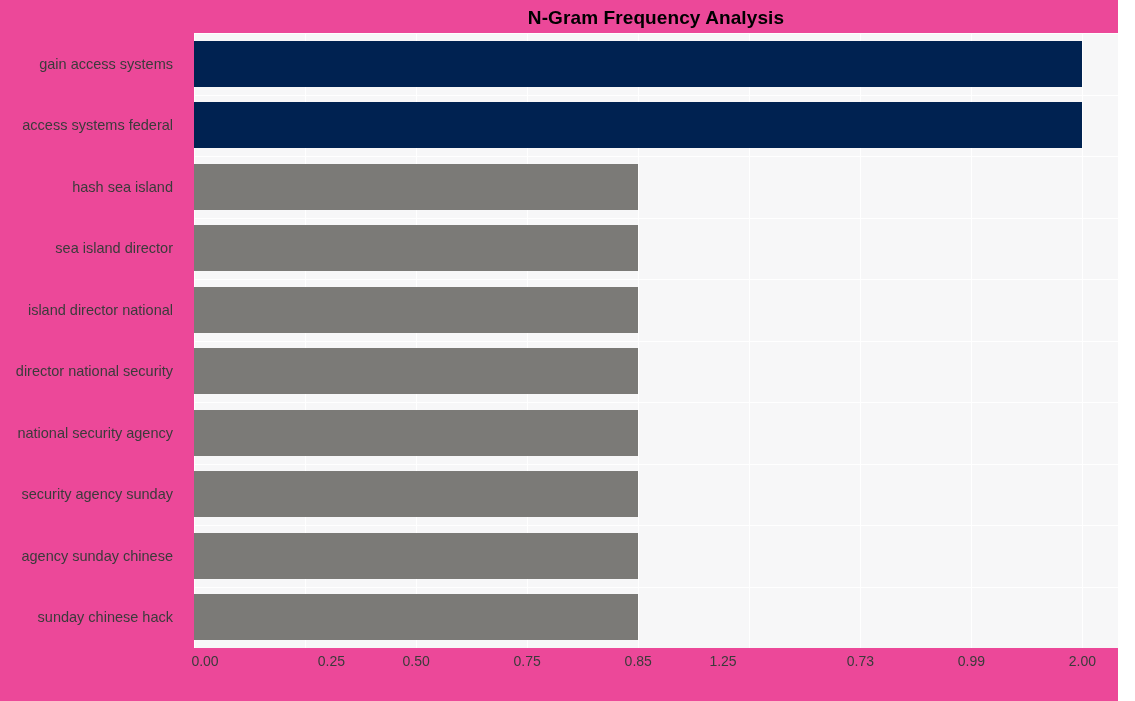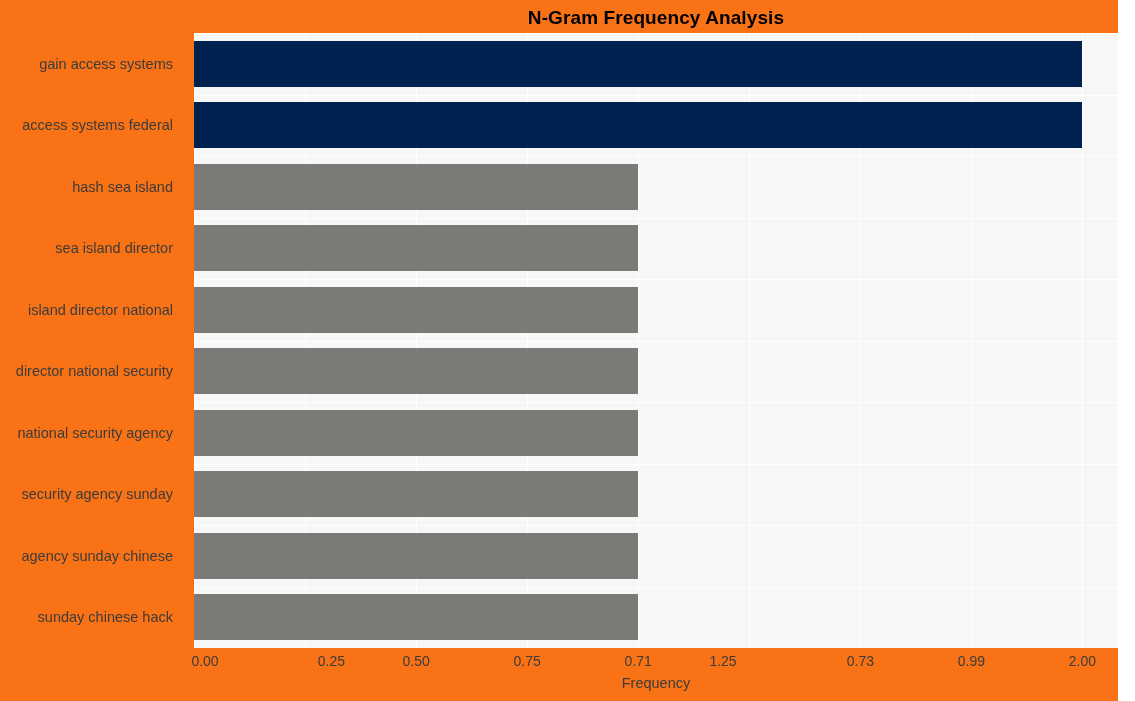--- a/index.html
+++ b/index.html
@@ -11,21 +11,21 @@
     width: 1135px;
     height: 701px;
     font-family: "Liberation Sans", sans-serif;
     overflow: hidden;
   }
 
   #figure {
     position: relative;
     width: 1118px;
     height: 701px;
-    background: #f97316;
+    background: #ec4899;
   }
 
   
   #chart-title {
     position: absolute;
     left: 194px;
     top: 7px;
     width: 924px;
     text-align: center;
     font-size: 19px;
@@ -157,22 +157,21 @@
       <div class="ylabel" style="top: 425.75px;">national security agency</div>
       <div class="ylabel" style="top: 487.25px;">security agency sunday</div>
       <div class="ylabel" style="top: 548.75px;">agency sunday chinese</div>
       <div class="ylabel" style="top: 610.25px;">sunday chinese hack</div>
     </div>
   <div id="xticks">
       <div class="xtick" style="left: 205px;">0.00</div>
       <div class="xtick" style="left: 305.058px; text-align: right;">0.25</div>
       <div class="xtick" style="left: 416.115px;">0.50</div>
       <div class="xtick" style="left: 527.173px;">0.75</div>
-      <div class="xtick" style="left: 638.231px;">0.71</div>
+      <div class="xtick" style="left: 638.231px;">0.85</div>
       <div class="xtick" style="left: 723px;">1.25</div>
       <div class="xtick" style="left: 860.346px;">0.73</div>
       <div class="xtick" style="left: 971.404px;">0.99</div>
       <div class="xtick" style="left: 1082.46px;">2.00</div>
     </div>
 
-  <div id="xaxis-title">Frequency</div>
 
 </div>
 
 </body></html>

